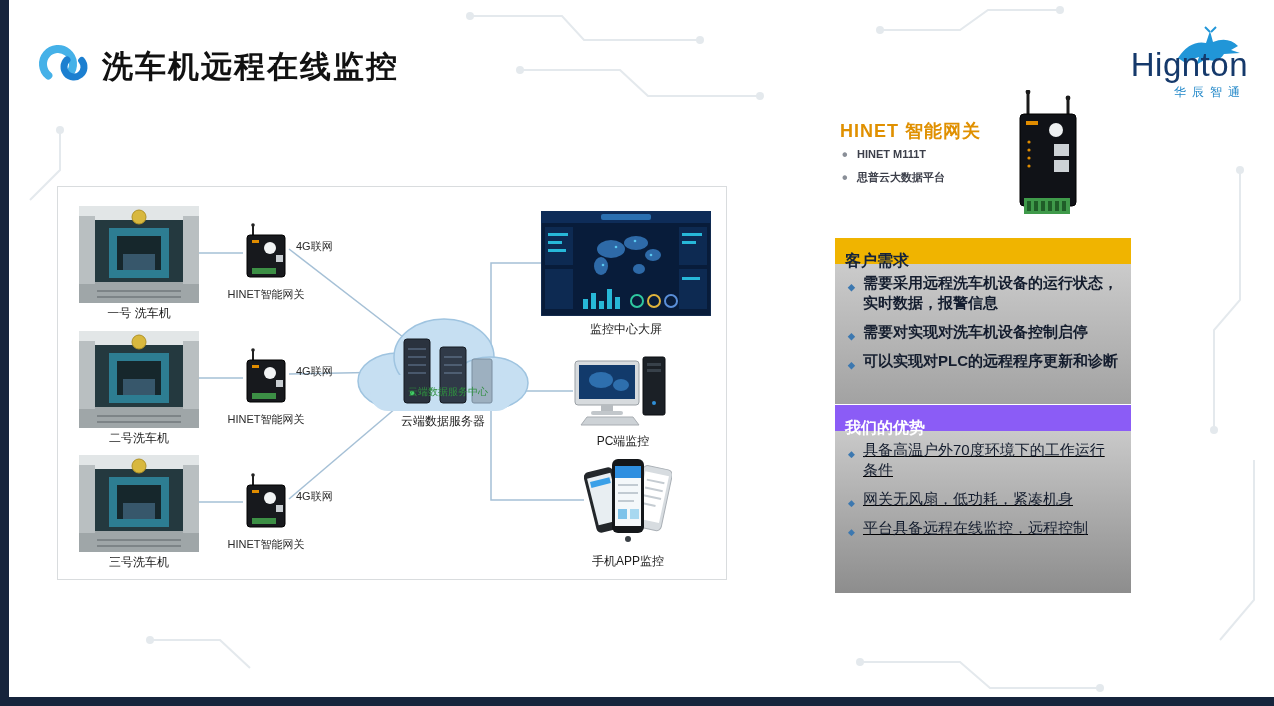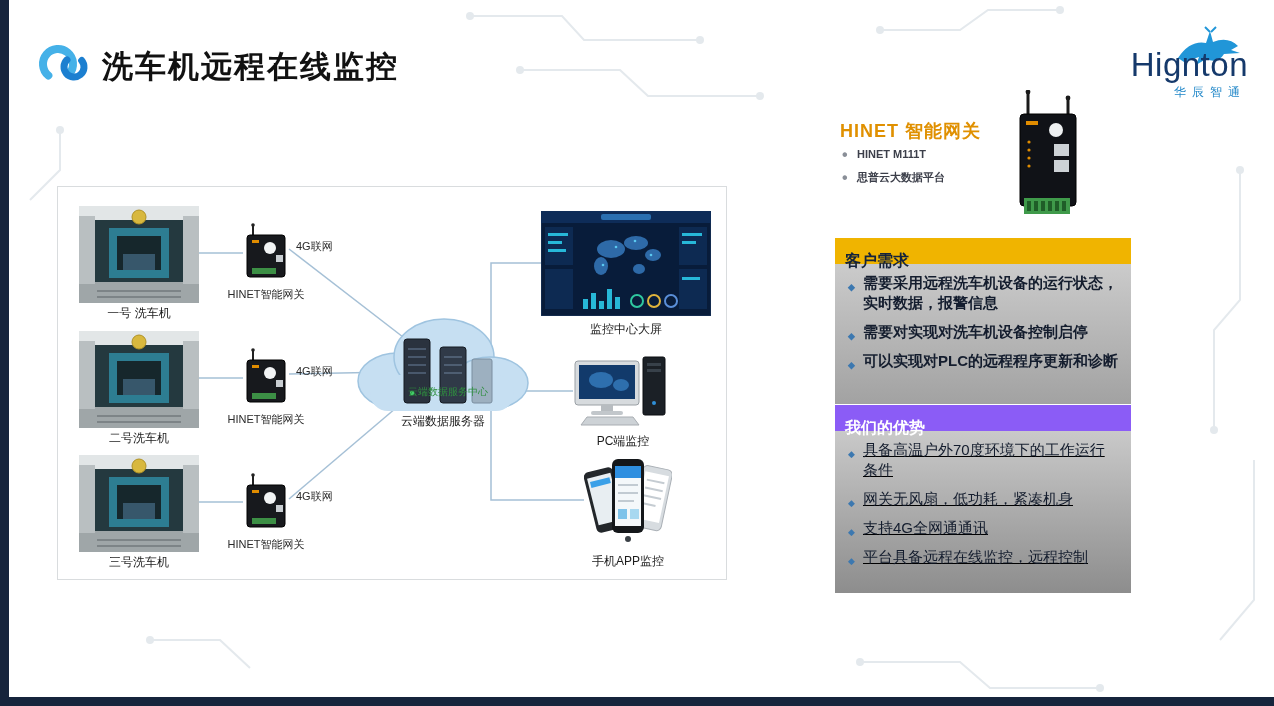--- a/index.html
+++ b/index.html
@@ -140,21 +140,20 @@
       </ul>
     </div>
   </div>
 
   <div class="panel" style="top:405px;">
     <div class="panel-hd hd-steel">我们的优势</div>
     <div class="panel-body body-adv">
       <ul>
         <li><span>具备高温户外70度环境下的工作运行条件</span></li>
         <li><span>网关无风扇，低功耗，紧凑机身</span></li>
-        <li><span>支持4G全网通通讯</span></li>
         <li><span>平台具备远程在线监控，远程控制</span></li>
       </ul>
     </div>
   </div>
 
   <div class="diagram">
 
     <svg class="links" viewBox="0 0 668 392">
       <g stroke="#a5c0d6" stroke-width="1.5" fill="none">
         <line x1="141" y1="66" x2="185" y2="66"></line>

